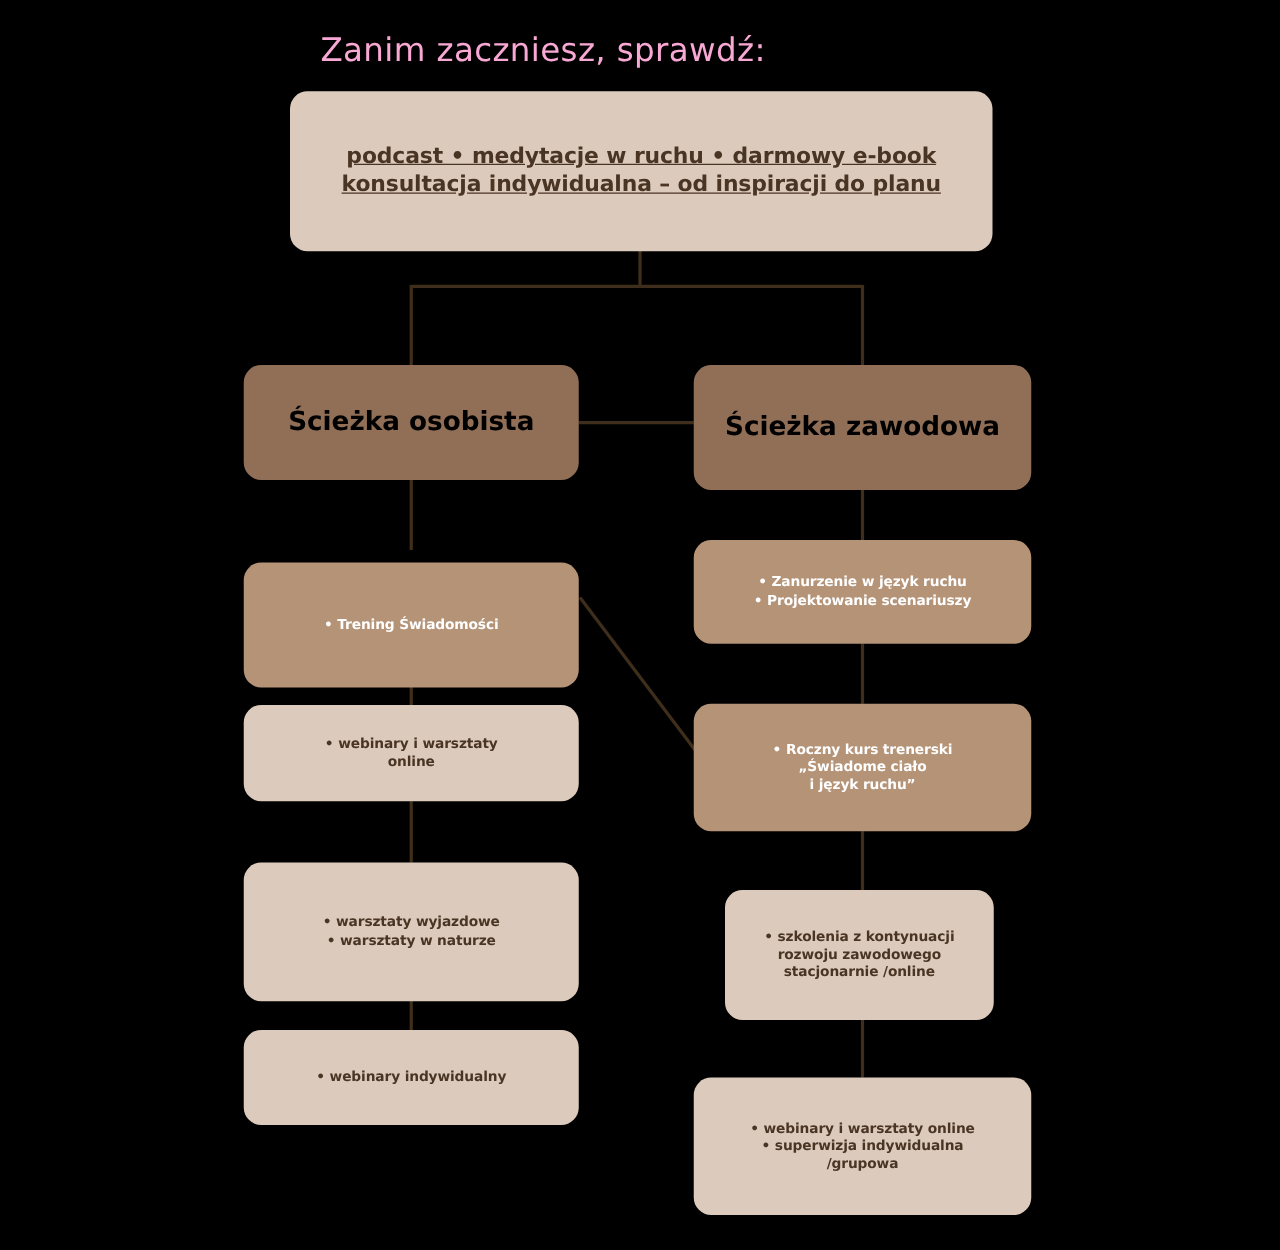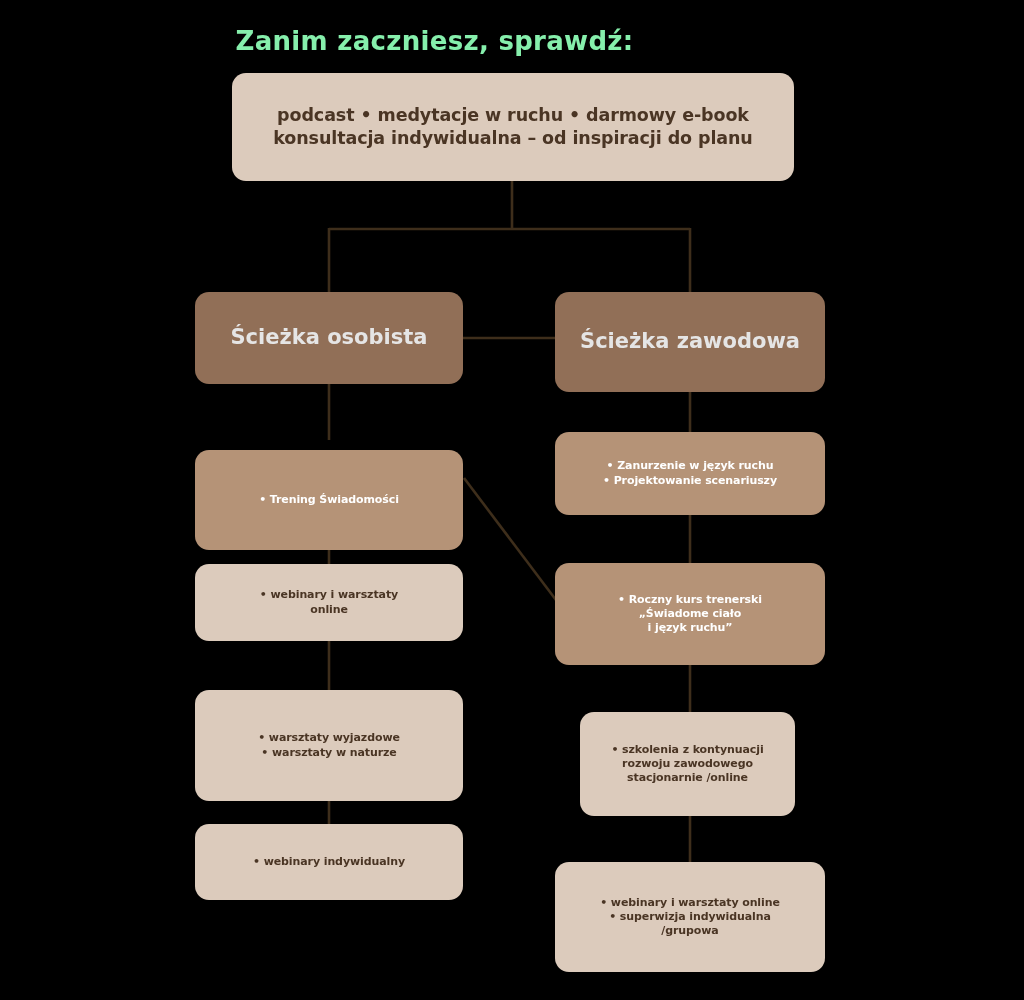--- a/index.html
+++ b/index.html
@@ -52,37 +52,37 @@
   .tone-light {
     background: #DCCBBC;
     color: #4A3524;
   }
   .tone-mid {
     background: #B59377;
     color: #FFFFFF;
   }
   .tone-dark {
     background: #916F57;
-    color: #e5e5e5;
+    color: #000000;
   }
 
   .node.bold   { font-weight: bold; }
   .size-intro  { font-size: 17.5px; }
   .size-branch { font-size: 21px; letter-spacing: 0px; }
   .size-item   { font-size: 11px; }
 
   #diagram-title {
     position: absolute;
     left: 0;
     top: 26px;
     width: 869px;
     text-align: center;
     font-size: 26px;
-    font-weight: bold;
-    color: #86efac;
+    font-weight: normal;
+    color: #f9a8d4;
     letter-spacing: 0.3px;
     font-family: "DejaVu Sans", sans-serif;
   }
 </style>
 </head>
 <body>
 
 <div id="canvas">
 
   <div id="diagram-title">Zanim zaczniesz, sprawdź:</div>
@@ -107,21 +107,21 @@
 
       <line x1="690" y1="384" x2="690" y2="432"></line>
       <line x1="690" y1="515" x2="690" y2="563"></line>
       <line x1="690" y1="665" x2="690" y2="712"></line>
       <line x1="690" y1="816" x2="690" y2="862"></line>
 
       <line x1="464" y1="478" x2="556" y2="600"></line>
     </g>
   </svg>
 
-  <div class="node tone-light bold size-intro" style="left:232px; top:73px; width:562px; height:108px;">
+  <div class="node tone-light bold size-intro" style="left:232px; top:73px; width:562px; height:128px;text-decoration:underline;">
     <span class="lines">podcast • medytacje w ruchu • darmowy e-book
 konsultacja indywidualna – od inspiracji do planu</span>
   </div>
 
   <div class="node tone-dark bold size-branch" style="left:195px; top:292px; width:268px; height:92px;">
     <span class="lines">Ścieżka osobista</span>
   </div>
 
   <div class="node tone-dark bold size-branch" style="left:555px; top:292px; width:270px; height:100px;">
     <span class="lines">Ścieżka zawodowa</span>

